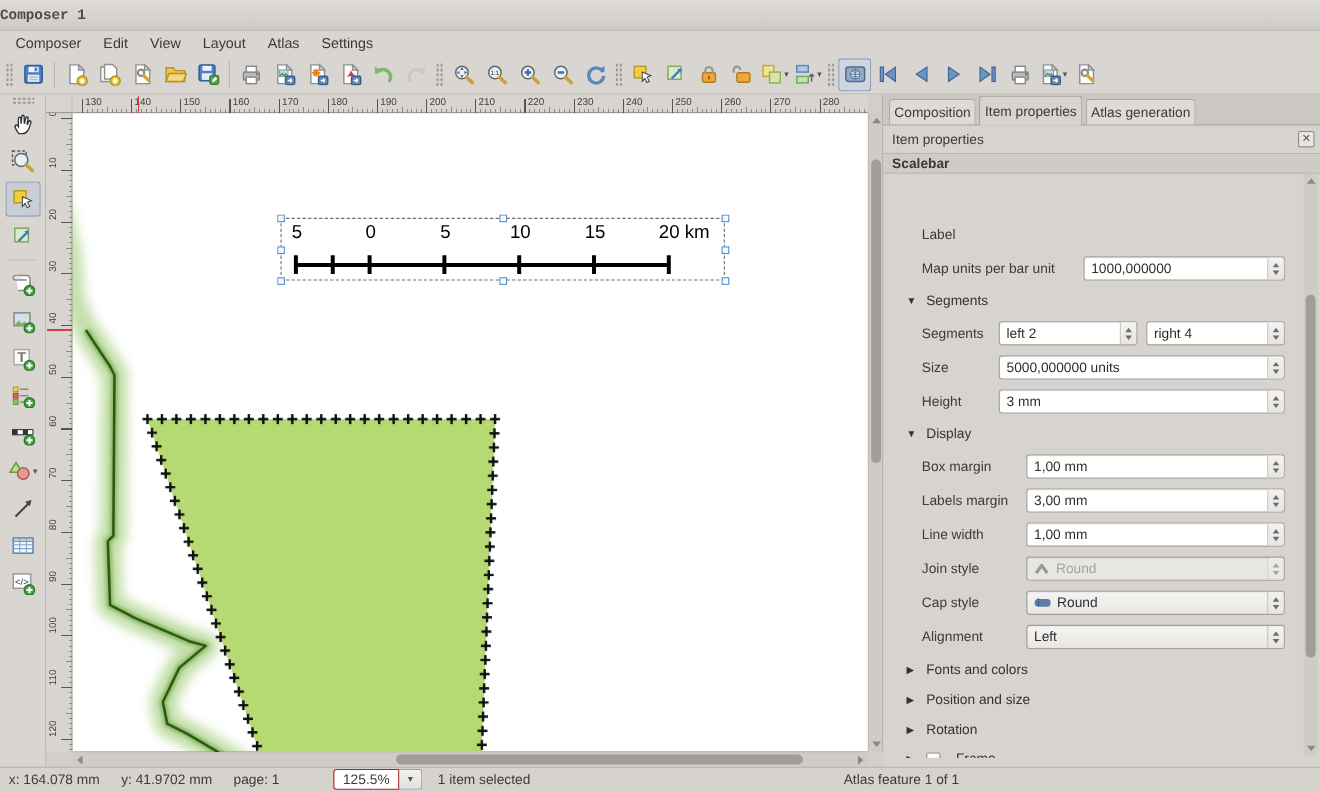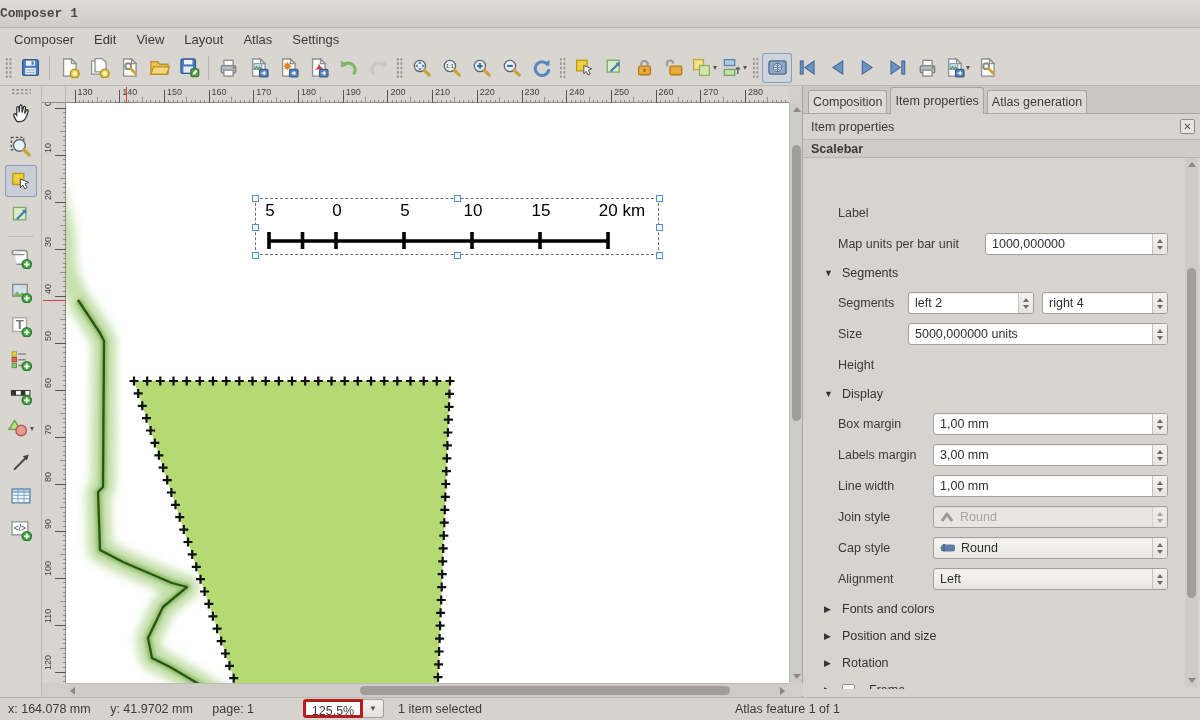--- a/index.html
+++ b/index.html
@@ -73,25 +73,25 @@
   .tri{font-size:9px;color:#333;width:10px;}
   .crow{display:flex;align-items:center;margin:0 0 9px 21px;height:18px;color:#333;gap:8px;}
   .crow.topgap{margin-top:10px;}
   .cb{width:13px;height:13px;border:1px solid #979490;border-radius:2px;background:linear-gradient(#fdfdfd,#efedeb);margin-right:6px;}
   .pscroll{position:absolute;right:2px;top:72px;bottom:10px;width:13px;background:#cfccc8;border-radius:2px;}
   
   .statusbar{height:23px;background:#d6d3cf;border-top:1px solid #b5b2ae;position:relative;color:#3b3b3b;}
   .sb-coords{position:absolute;left:8px;line-height:22px;}
   .sb-coords span{margin-right:16px;}
   .sb-zoom{position:absolute;left:303px;top:1px;display:flex;}
-  .zoomfield{width:60px;height:19px;background:#fff;border:3px solid #b91c1c;border-radius:3px 0 0 3px;text-align:center;line-height:18px;}
+  .zoomfield{width:60px;height:19px;background:#fff;border:1px solid #b91c1c;border-radius:3px 0 0 3px;text-align:center;line-height:18px;}
   .zoombtn{width:21px;height:19px;border:1px solid #a3a09c;border-left:none;border-radius:0 3px 3px 0;
     background:linear-gradient(#f4f2f0,#e3e1de);display:flex;align-items:center;justify-content:center;font-size:8px;color:#555;}
   .sb-sel{position:absolute;left:398px;line-height:22px;}
-  .sb-atlas{position:absolute;left:735px;line-height:22px;text-align:right;}
+  .sb-atlas{position:absolute;left:767px;line-height:22px;text-align:right;}
   svg text{font-family:"Liberation Sans","DejaVu Sans",sans-serif;}
 </style>
 </head>
 <body>
 
 <div class="titlebar">Composer 1</div>
 <div class="menubar" id="menubar">
     <span class="menu-item">Composer</span>
     <span class="menu-item">Edit</span>
     <span class="menu-item">View</span>
@@ -908,20 +908,27 @@
         <div class="field">
             <span>5000,000000 units</span>
           <span class="spin">
               <i class="up"></i>
               <i class="dn"></i>
             </span>
           </div>
       </div>
       <div class="prow w-seg">
         <div class="plabel">Height</div>
+        <div class="field">
+            <span>3 mm</span>
+          <span class="spin">
+              <i class="up"></i>
+              <i class="dn"></i>
+            </span>
+          </div>
       </div>
 
       <div class="ghead disp">
         <span class="tri">▼</span>
         <span>Display</span>
       </div>
       <div class="prow w-disp">
         <div class="plabel">Box margin</div>
         <div class="field">
             <span>1,00 mm</span>

